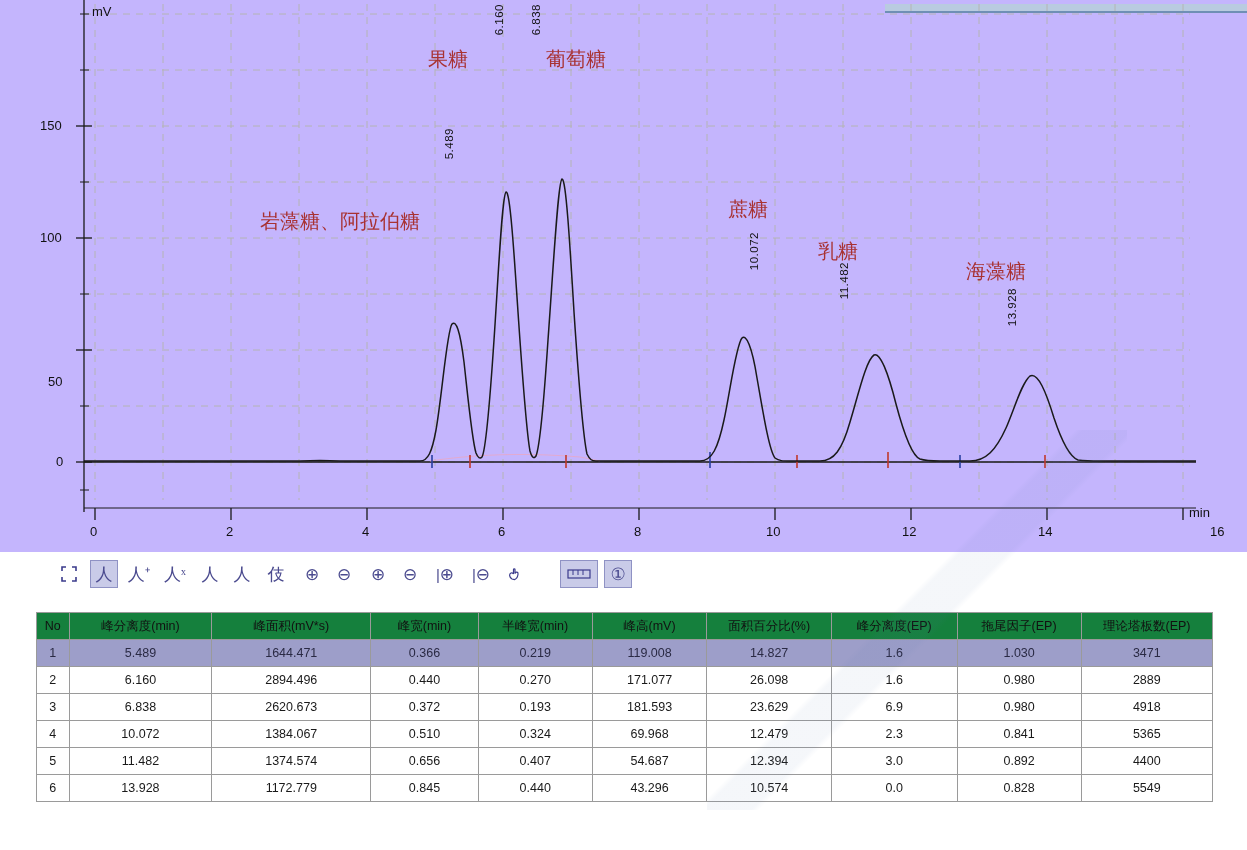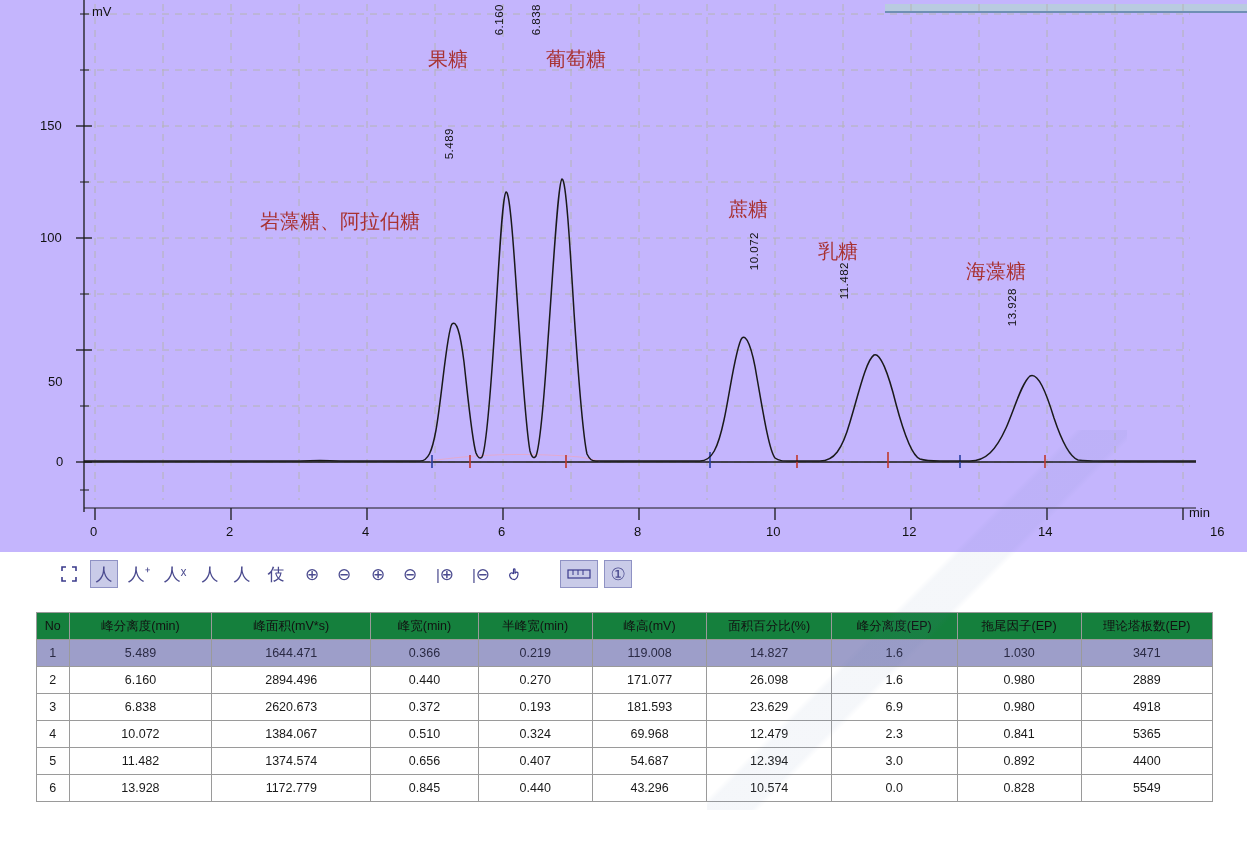--- a/index.html
+++ b/index.html
@@ -293,21 +293,21 @@
             <path d="M7 17 H3 V13"></path>
         </g>
       </svg>
     </div>
     <div class="tb-item tb-sel" style="left:90px; width:28px;">
       <span>人</span>
     </div>
     <div class="tb-item" style="left:124px; width:30px;">
       <span>人⁺</span>
     </div>
-    <div class="tb-item" style="left:160px; width:30px;">
+    <div class="tb-item" style="left:160px; width:30px;font-family:Liberation Serif, serif;">
       <span>人ˣ</span>
     </div>
     <div class="tb-item" style="left:196px; width:28px;">
       <span>人</span>
     </div>
     <div class="tb-item" style="left:228px; width:28px;">
       <span>人</span>
     </div>
     <div class="tb-item" style="left:262px; width:28px;">
       <span>伎</span>

